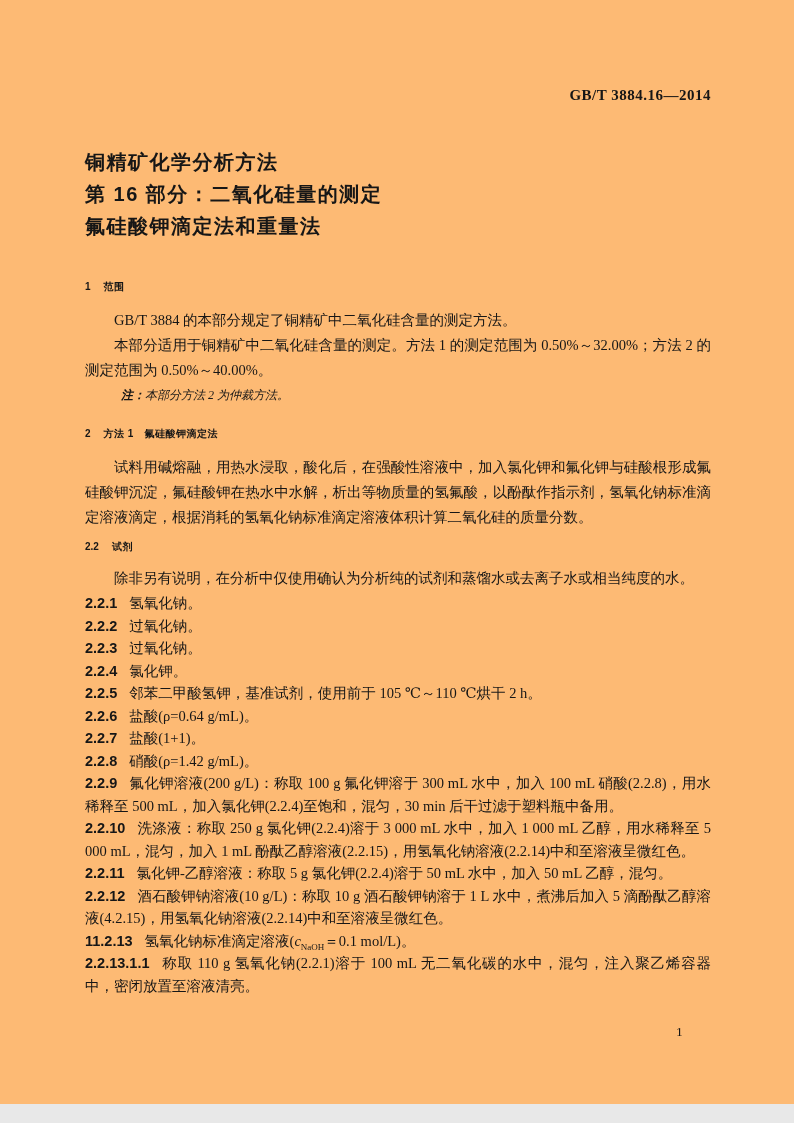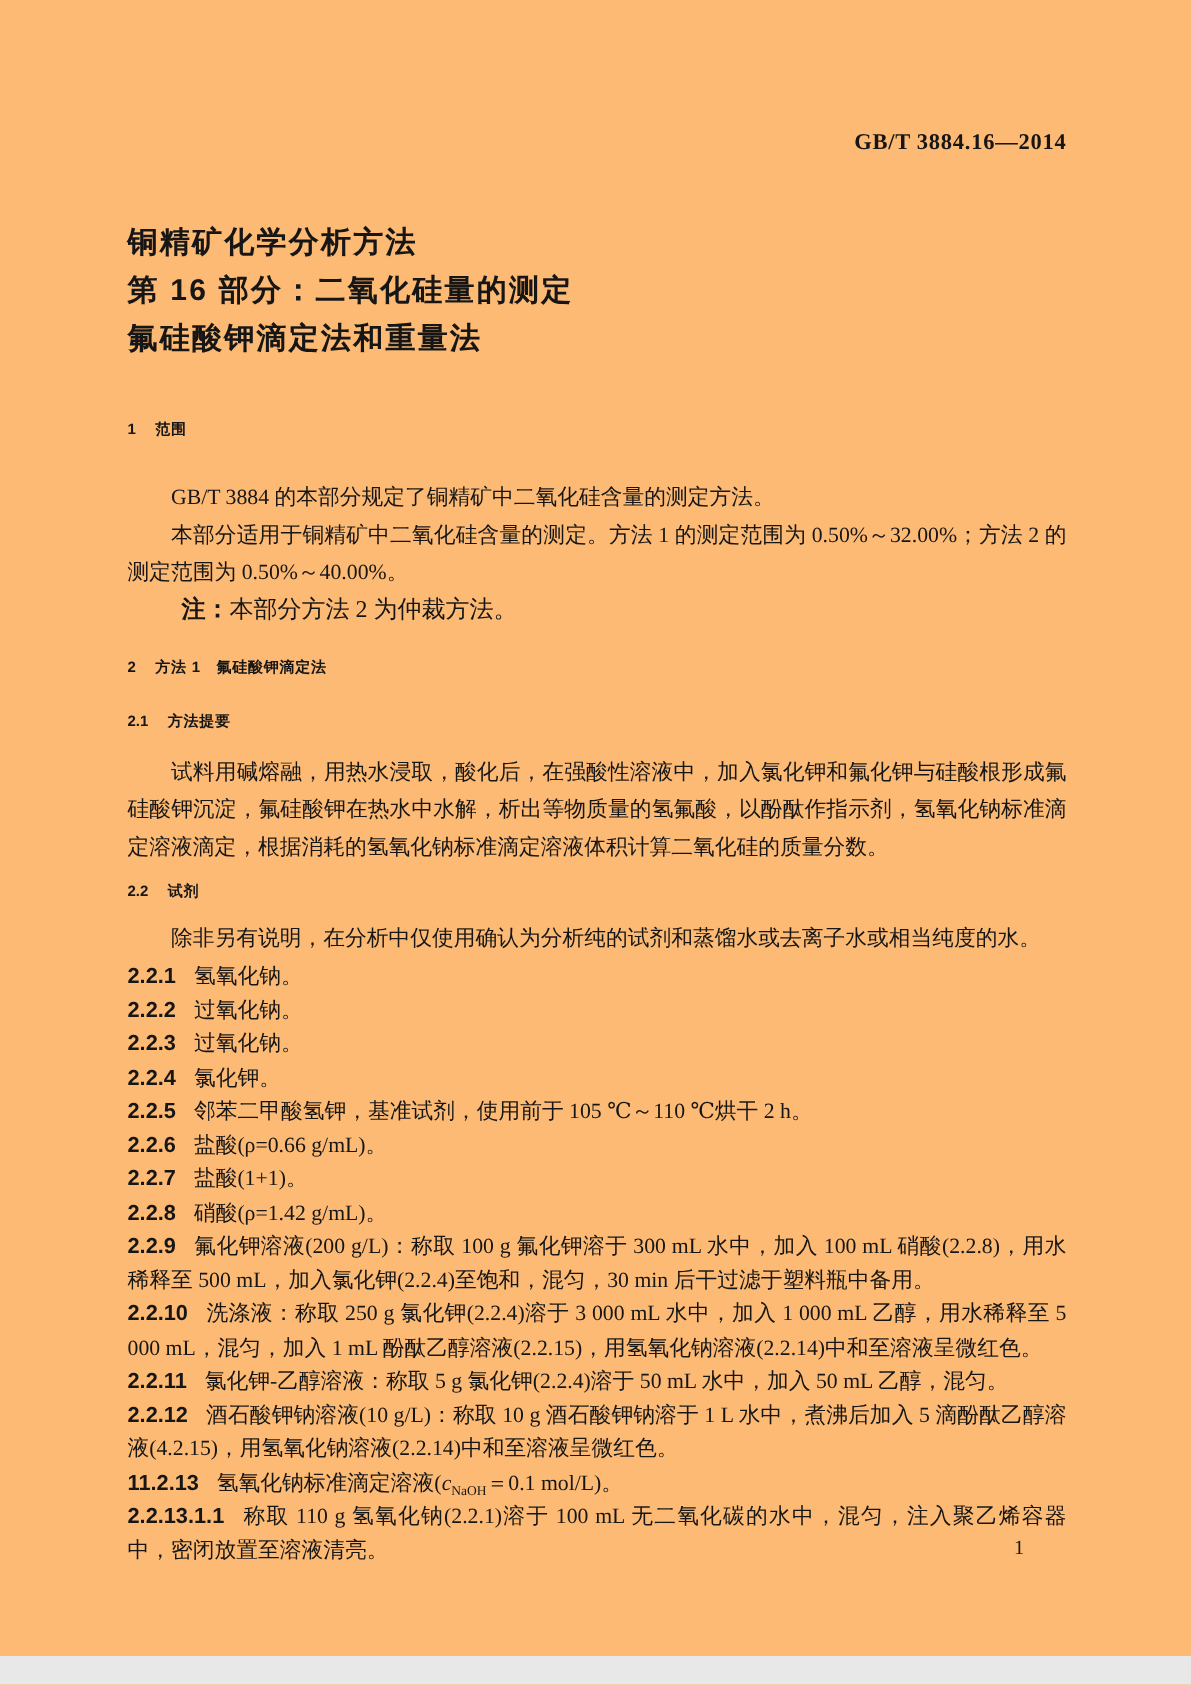--- a/index.html
+++ b/index.html
@@ -47,23 +47,24 @@
   .para {
     margin: 0;
     font-size: 14.5px;
     line-height: 25px;
     text-indent: 2em;
     text-align: justify;
   }
   .note {
     margin: 2px 0 0 0;
     padding-left: 36px;
-    font-size: 16px;
+    font-size: 12px;
     line-height: 20px;
     text-align: justify;
+    font-style: italic;
   }
   .note .note-label {
     font-family: "Liberation Sans", "DejaVu Sans", sans-serif;
     font-weight: bold;
   }
   .items { margin-top: 1px; }
   .item {
     margin: 0;
     font-size: 14.5px;
     line-height: 22.5px;
@@ -78,21 +79,21 @@
   .item sub { font-size: 9px; line-height: 0; }
   .page-number {
     position: absolute;
     left: 676px;
     top: 1024px;
     font-size: 13.5px;
     line-height: 16px;
   }
   
   #h-scope        { margin-top: 36px; }
-  #p-scope-1      { margin-top: 24px; }
+  #p-scope-1      { margin-top: 12px; }
   #h-method1      { margin-top: 20px; }
   #h-summary      { margin-top: 18px; }
   #p-summary      { margin-top: 12px; }
   #h-reagents     { margin-top: 8px;  }
   #p-reagents-intro { margin-top: 10px; }
 </style>
 </head>
 <body>
 
 <div class="page">
@@ -107,35 +108,34 @@
     </div>
 
     <h2 class="sec" id="h-scope"><span class="hnum">1</span><span>范围</span></h2>
 
     <p class="para" id="p-scope-1">GB/T 3884 的本部分规定了铜精矿中二氧化硅含量的测定方法。</p>
     <p class="para">本部分适用于铜精矿中二氧化硅含量的测定。方法 1 的测定范围为 0.50%～32.00%；方法 2 的测定范围为 0.50%～40.00%。</p>
     <p class="note"><span class="note-label">注：</span><span>本部分方法 2 为仲裁方法。</span></p>
 
     <h2 class="sec" id="h-method1"><span class="hnum">2</span><span>方法 1　氟硅酸钾滴定法</span></h2>
 
-    <h2 class="sec" id="h-summary"><span class="hnum">2.1</span><span>方法提要</span></h2>
 
     <p class="para" id="p-summary">试料用碱熔融，用热水浸取，酸化后，在强酸性溶液中，加入氯化钾和氟化钾与硅酸根形成氟硅酸钾沉淀，氟硅酸钾在热水中水解，析出等物质量的氢氟酸，以酚酞作指示剂，氢氧化钠标准滴定溶液滴定，根据消耗的氢氧化钠标准滴定溶液体积计算二氧化硅的质量分数。</p>
 
     <h2 class="sec" id="h-reagents"><span class="hnum">2.2</span><span>试剂</span></h2>
 
     <p class="para" id="p-reagents-intro">除非另有说明，在分析中仅使用确认为分析纯的试剂和蒸馏水或去离子水或相当纯度的水。</p>
 
     <div class="items">
       <p class="item"><span class="num">2.2.1</span><span>氢氧化钠。</span></p>
       <p class="item"><span class="num">2.2.2</span><span>过氧化钠。</span></p>
       <p class="item"><span class="num">2.2.3</span><span>过氧化钠。</span></p>
       <p class="item"><span class="num">2.2.4</span><span>氯化钾。</span></p>
       <p class="item"><span class="num">2.2.5</span><span>邻苯二甲酸氢钾，基准试剂，使用前于 105 ℃～110 ℃烘干 2 h。</span></p>
-      <p class="item"><span class="num">2.2.6</span><span>盐酸(ρ=0.66 g/mL)。</span></p>
+      <p class="item"><span class="num">2.2.6</span><span>盐酸(ρ=0.64 g/mL)。</span></p>
       <p class="item"><span class="num">2.2.7</span><span>盐酸(1+1)。</span></p>
       <p class="item"><span class="num">2.2.8</span><span>硝酸(ρ=1.42 g/mL)。</span></p>
       <p class="item"><span class="num">2.2.9</span><span>氟化钾溶液(200 g/L)：称取 100 g 氟化钾溶于 300 mL 水中，加入 100 mL 硝酸(2.2.8)，用水稀释至 500 mL，加入氯化钾(2.2.4)至饱和，混匀，30 min 后干过滤于塑料瓶中备用。</span></p>
       <p class="item"><span class="num">2.2.10</span><span>洗涤液：称取 250 g 氯化钾(2.2.4)溶于 3 000 mL 水中，加入 1 000 mL 乙醇，用水稀释至 5 000 mL，混匀，加入 1 mL 酚酞乙醇溶液(2.2.15)，用氢氧化钠溶液(2.2.14)中和至溶液呈微红色。</span></p>
       <p class="item"><span class="num">2.2.11</span><span>氯化钾-乙醇溶液：称取 5 g 氯化钾(2.2.4)溶于 50 mL 水中，加入 50 mL 乙醇，混匀。</span></p>
       <p class="item"><span class="num">2.2.12</span><span>酒石酸钾钠溶液(10 g/L)：称取 10 g 酒石酸钾钠溶于 1 L 水中，煮沸后加入 5 滴酚酞乙醇溶液(4.2.15)，用氢氧化钠溶液(2.2.14)中和至溶液呈微红色。</span></p>
       <p class="item"><span class="num">11.2.13</span><span>氢氧化钠标准滴定溶液(</span><span class="cvar">c</span><sub>NaOH</sub><span>＝0.1 mol/L)。</span></p>
       <p class="item"><span class="num">2.2.13.1.1</span><span>称取 110 g 氢氧化钠(2.2.1)溶于 100 mL 无二氧化碳的水中，混匀，注入聚乙烯容器中，密闭放置至溶液清亮。</span></p>
     </div>
 

